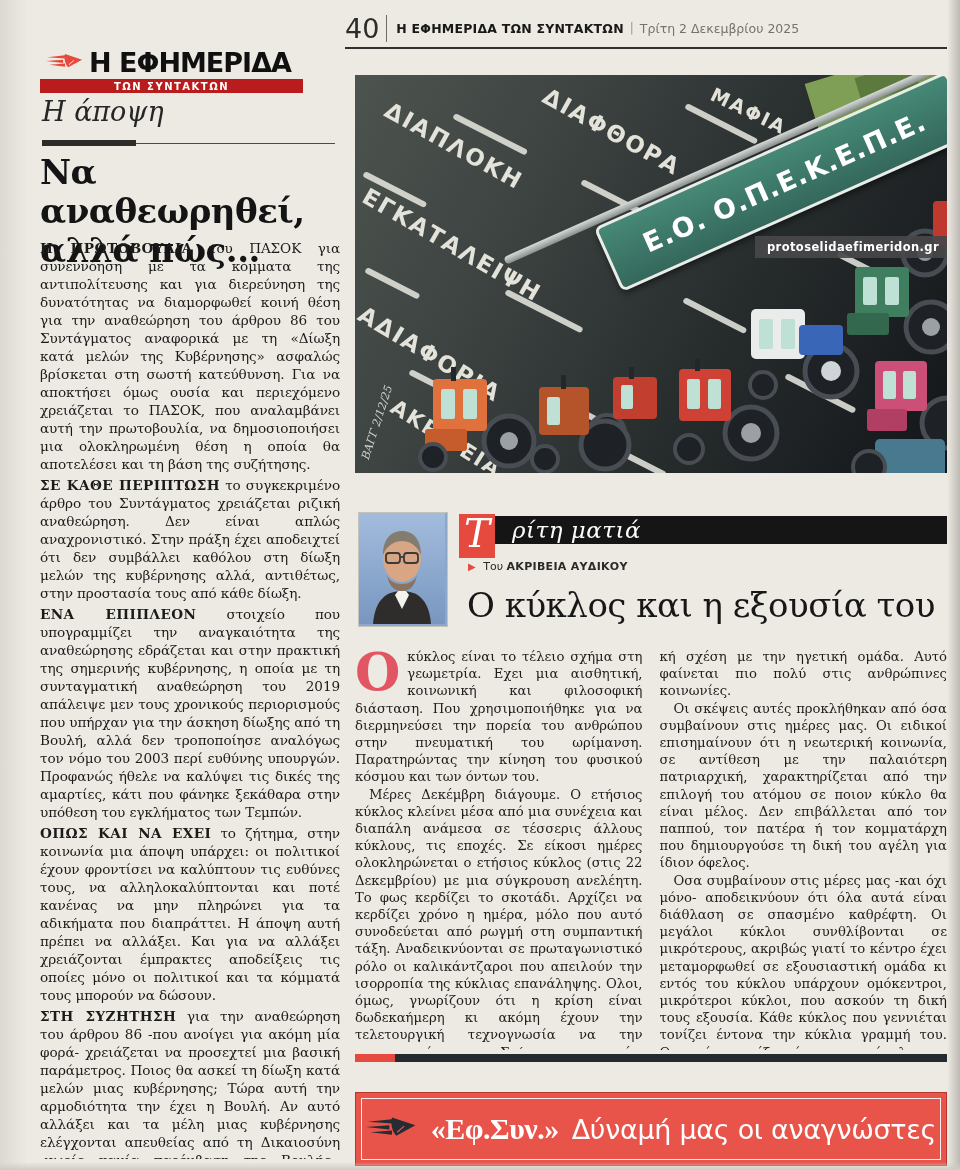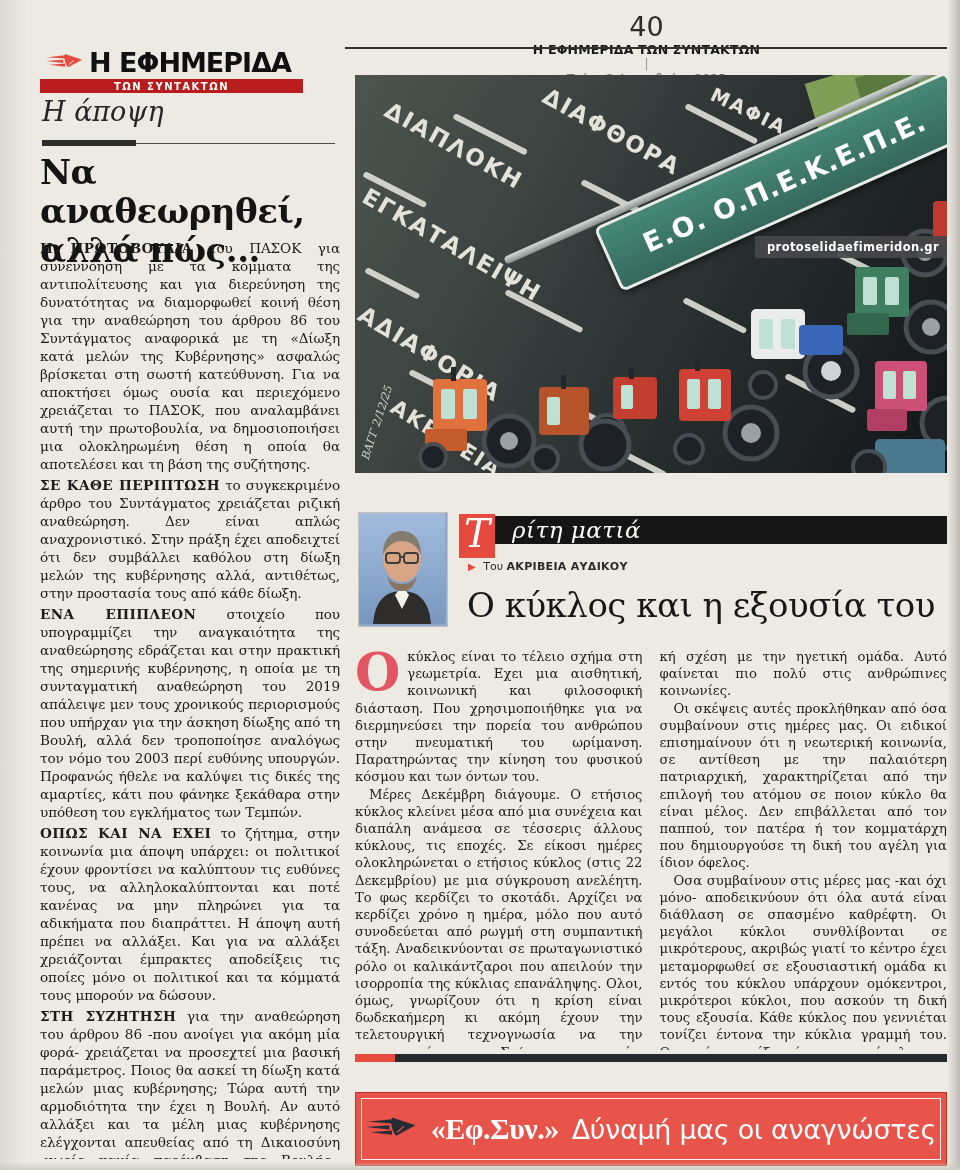--- a/index.html
+++ b/index.html
@@ -7,21 +7,21 @@
         font-family:"DejaVu Serif",serif;color:#1c1c1c;}
   .scan-left{position:absolute;left:0;top:0;width:28px;height:100%;
         background:linear-gradient(90deg,#dcd9d2,#edeae3);}
   .scan-right{position:absolute;right:0;top:0;width:13px;height:100%;
         background:linear-gradient(270deg,#bdbab4,#edeae3);}
   .scan-bottom{position:absolute;left:0;bottom:0;width:100%;height:8px;
         background:linear-gradient(0deg,#cfccc6,rgba(237,234,227,0));}
 
   
   .top-header{position:absolute;left:345px;top:11px;width:603px;height:34px;
-        display:flex;align-items:center;font-family:"DejaVu Sans",sans-serif;flex-direction:column;}
+        display:flex;align-items:center;font-family:"DejaVu Sans",sans-serif;}
   .page-num{font-size:27px;color:#2c2c2a;}
   .hdr-vline{width:1px;height:27px;background:#6b6b66;margin:0 9px 0 7px;}
   .hdr-paper{font-weight:bold;font-size:12.5px;color:#181818;letter-spacing:.2px;}
   .hdr-sep{color:#9a9890;margin:0 6px;font-size:12px;}
   .hdr-date{font-size:12.5px;color:#75736b;}
   .header-rule{position:absolute;left:345px;top:47px;width:603px;height:2px;background:#30302e;}
 
   
   .masthead{position:absolute;left:40px;top:47px;width:263px;}
   .mast-row{display:flex;align-items:center;padding-left:6px;}

